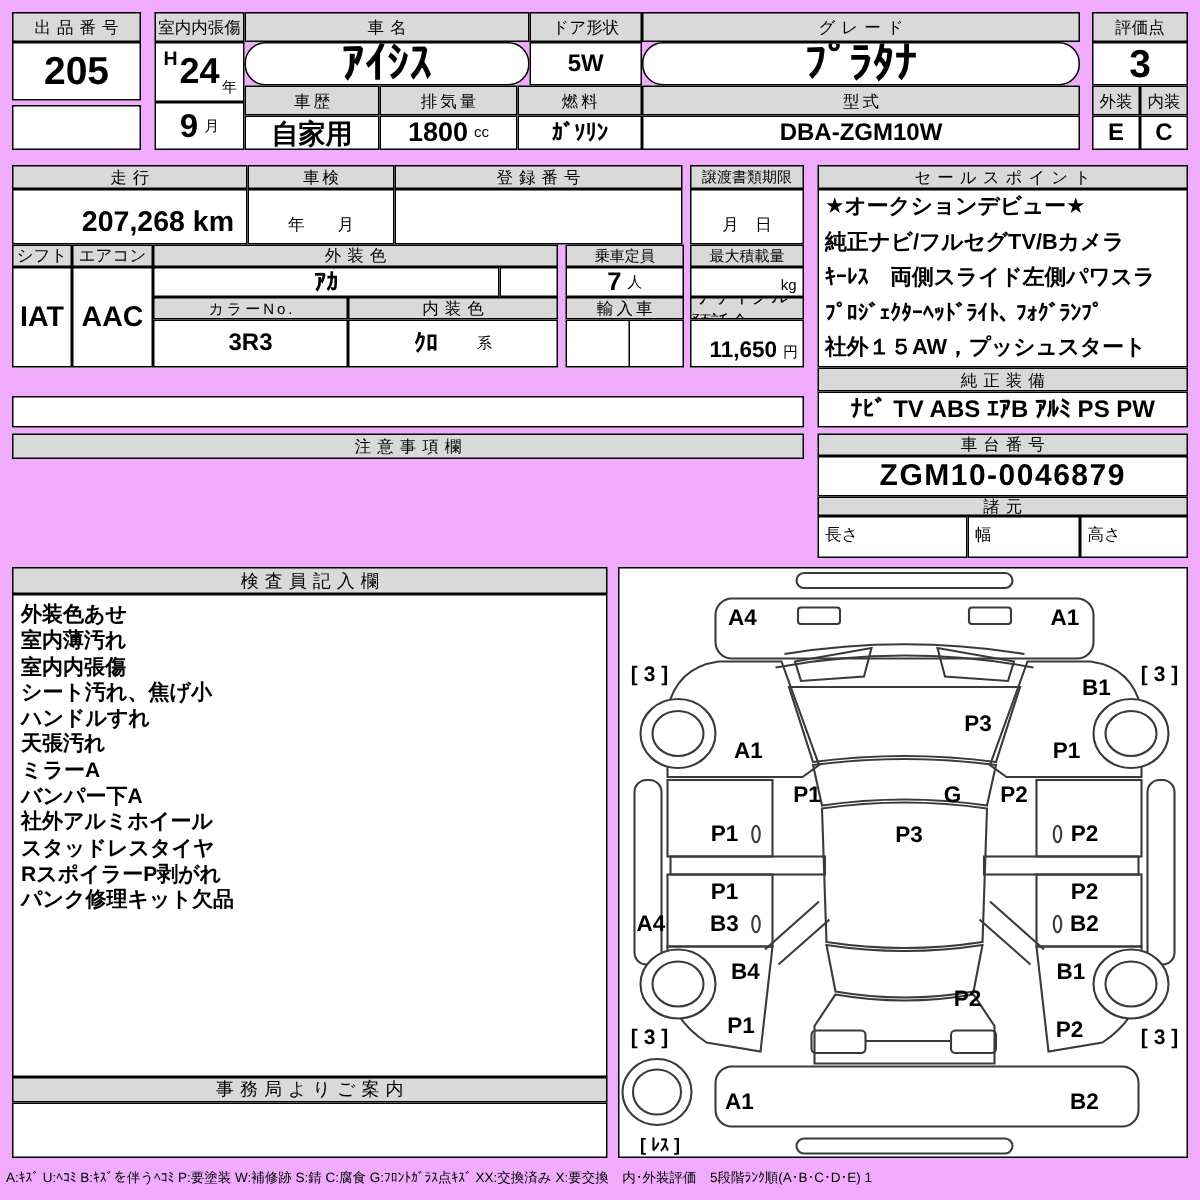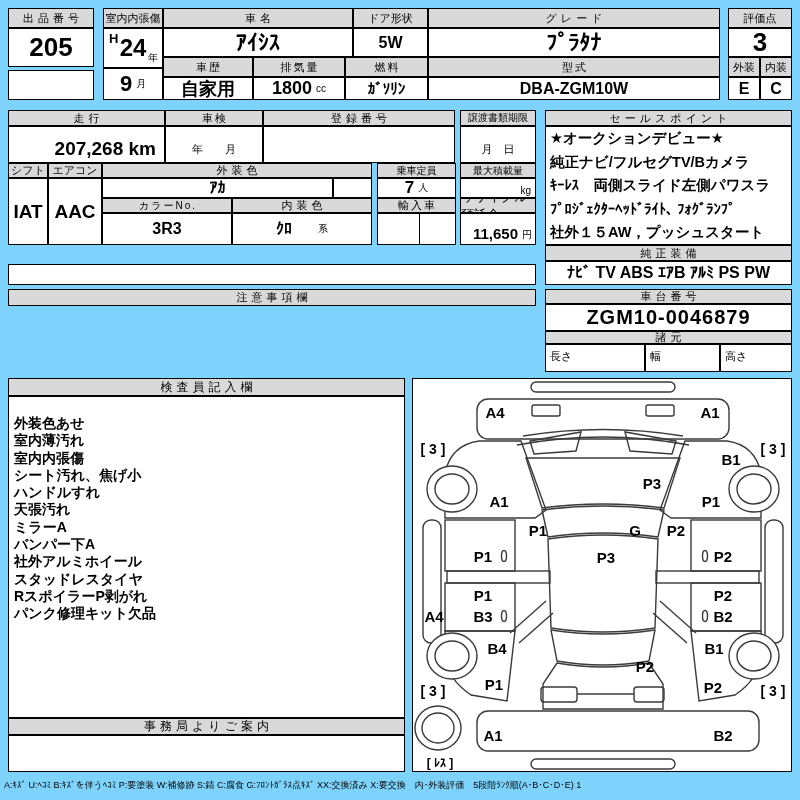--- a/index.html
+++ b/index.html
@@ -1,24 +1,24 @@
 <!DOCTYPE html>
 <html><head>
 <meta charset="utf-8">
 <style>
   * { box-sizing: border-box; margin: 0; padding: 0; }
   html,body { background:#fff; }
   body { width:800px; height:800px; position:relative; font-family:"Liberation Sans","DejaVu Sans",sans-serif; color:#000; }
-  .sheet { position:absolute; left:0; top:0; width:800px; height:800px; background:#7dd3fc; }
+  .sheet { position:absolute; left:0; top:0; width:800px; height:800px; background:#f0abfc; }
   .cell { position:absolute; border:1px solid #000; background:#fff; display:flex; align-items:center; justify-content:center; overflow:hidden; }
   .hdr  { background:#d9d9d9; font-size:11px; }
   .sp   { letter-spacing:4px; text-indent:4px; }
   .sp2  { letter-spacing:2px; text-indent:2px; }
   .v-big { font-size:26px; font-weight:bold; }
-  .v-name { font-size:22px; font-weight:bold; }
+  .v-name { font-size:30px; font-weight:bold;border-radius:14px; }
   .v-mid { font-size:16px; font-weight:bold; }
   .v-sm  { font-size:16px; font-weight:bold; }
   .tiny  { font-size:10px; }
   .topleft { align-items:flex-start; justify-content:flex-start; }
   .botright { align-items:flex-end; justify-content:flex-end; }
   .botcenter { align-items:flex-end; }
   .unit { font-size:10px; font-weight:normal; margin-left:4px; }
   .lines { flex-direction:column; align-items:flex-start; justify-content:flex-start; }
   .sales-line { font-size:14.5px; font-weight:bold; line-height:23.5px; white-space:nowrap; padding-left:4px; }
   .insp-line  { font-size:14px; font-weight:bold; line-height:17.3px; white-space:nowrap; padding-left:5px; }
@@ -135,21 +135,21 @@
   <div class="cell hdr sp" style="left:8px;top:289px;width:528px;height:17px">注意事項欄</div>
 
   <div class="cell hdr sp" style="left:545px;top:289px;width:247px;height:15px">車台番号</div>
   <div class="cell" style="left:545px;top:304px;width:247px;height:27px;font-size:20px;font-weight:bold;letter-spacing:1px">ZGM10-0046879</div>
   <div class="cell hdr sp" style="left:545px;top:331px;width:247px;height:13px">諸元</div>
   <div class="cell topleft" style="left:545px;top:344px;width:100px;height:28px;font-size:11px;padding:4px">長さ</div>
   <div class="cell topleft" style="left:645px;top:344px;width:75px;height:28px;font-size:11px;padding:4px">幅</div>
   <div class="cell topleft" style="left:720px;top:344px;width:72px;height:28px;font-size:11px;padding:4px">高さ</div>
 
   <div class="cell hdr sp" style="left:8px;top:378px;width:397px;height:18px;font-size:12px">検査員記入欄</div>
-  <div class="cell lines" style="left:8px;top:396px;width:397px;height:322px;padding-top:18px">
+  <div class="cell lines" style="left:8px;top:396px;width:397px;height:322px;padding-top:4px">
       <div class="insp-line">外装色あせ</div>
       <div class="insp-line">室内薄汚れ</div>
       <div class="insp-line">室内内張傷</div>
       <div class="insp-line">シート汚れ、焦げ小</div>
       <div class="insp-line">ハンドルすれ</div>
       <div class="insp-line">天張汚れ</div>
       <div class="insp-line">ミラーA</div>
       <div class="insp-line">バンパー下A</div>
       <div class="insp-line">社外アルミホイール</div>
       <div class="insp-line">スタッドレスタイヤ</div>

